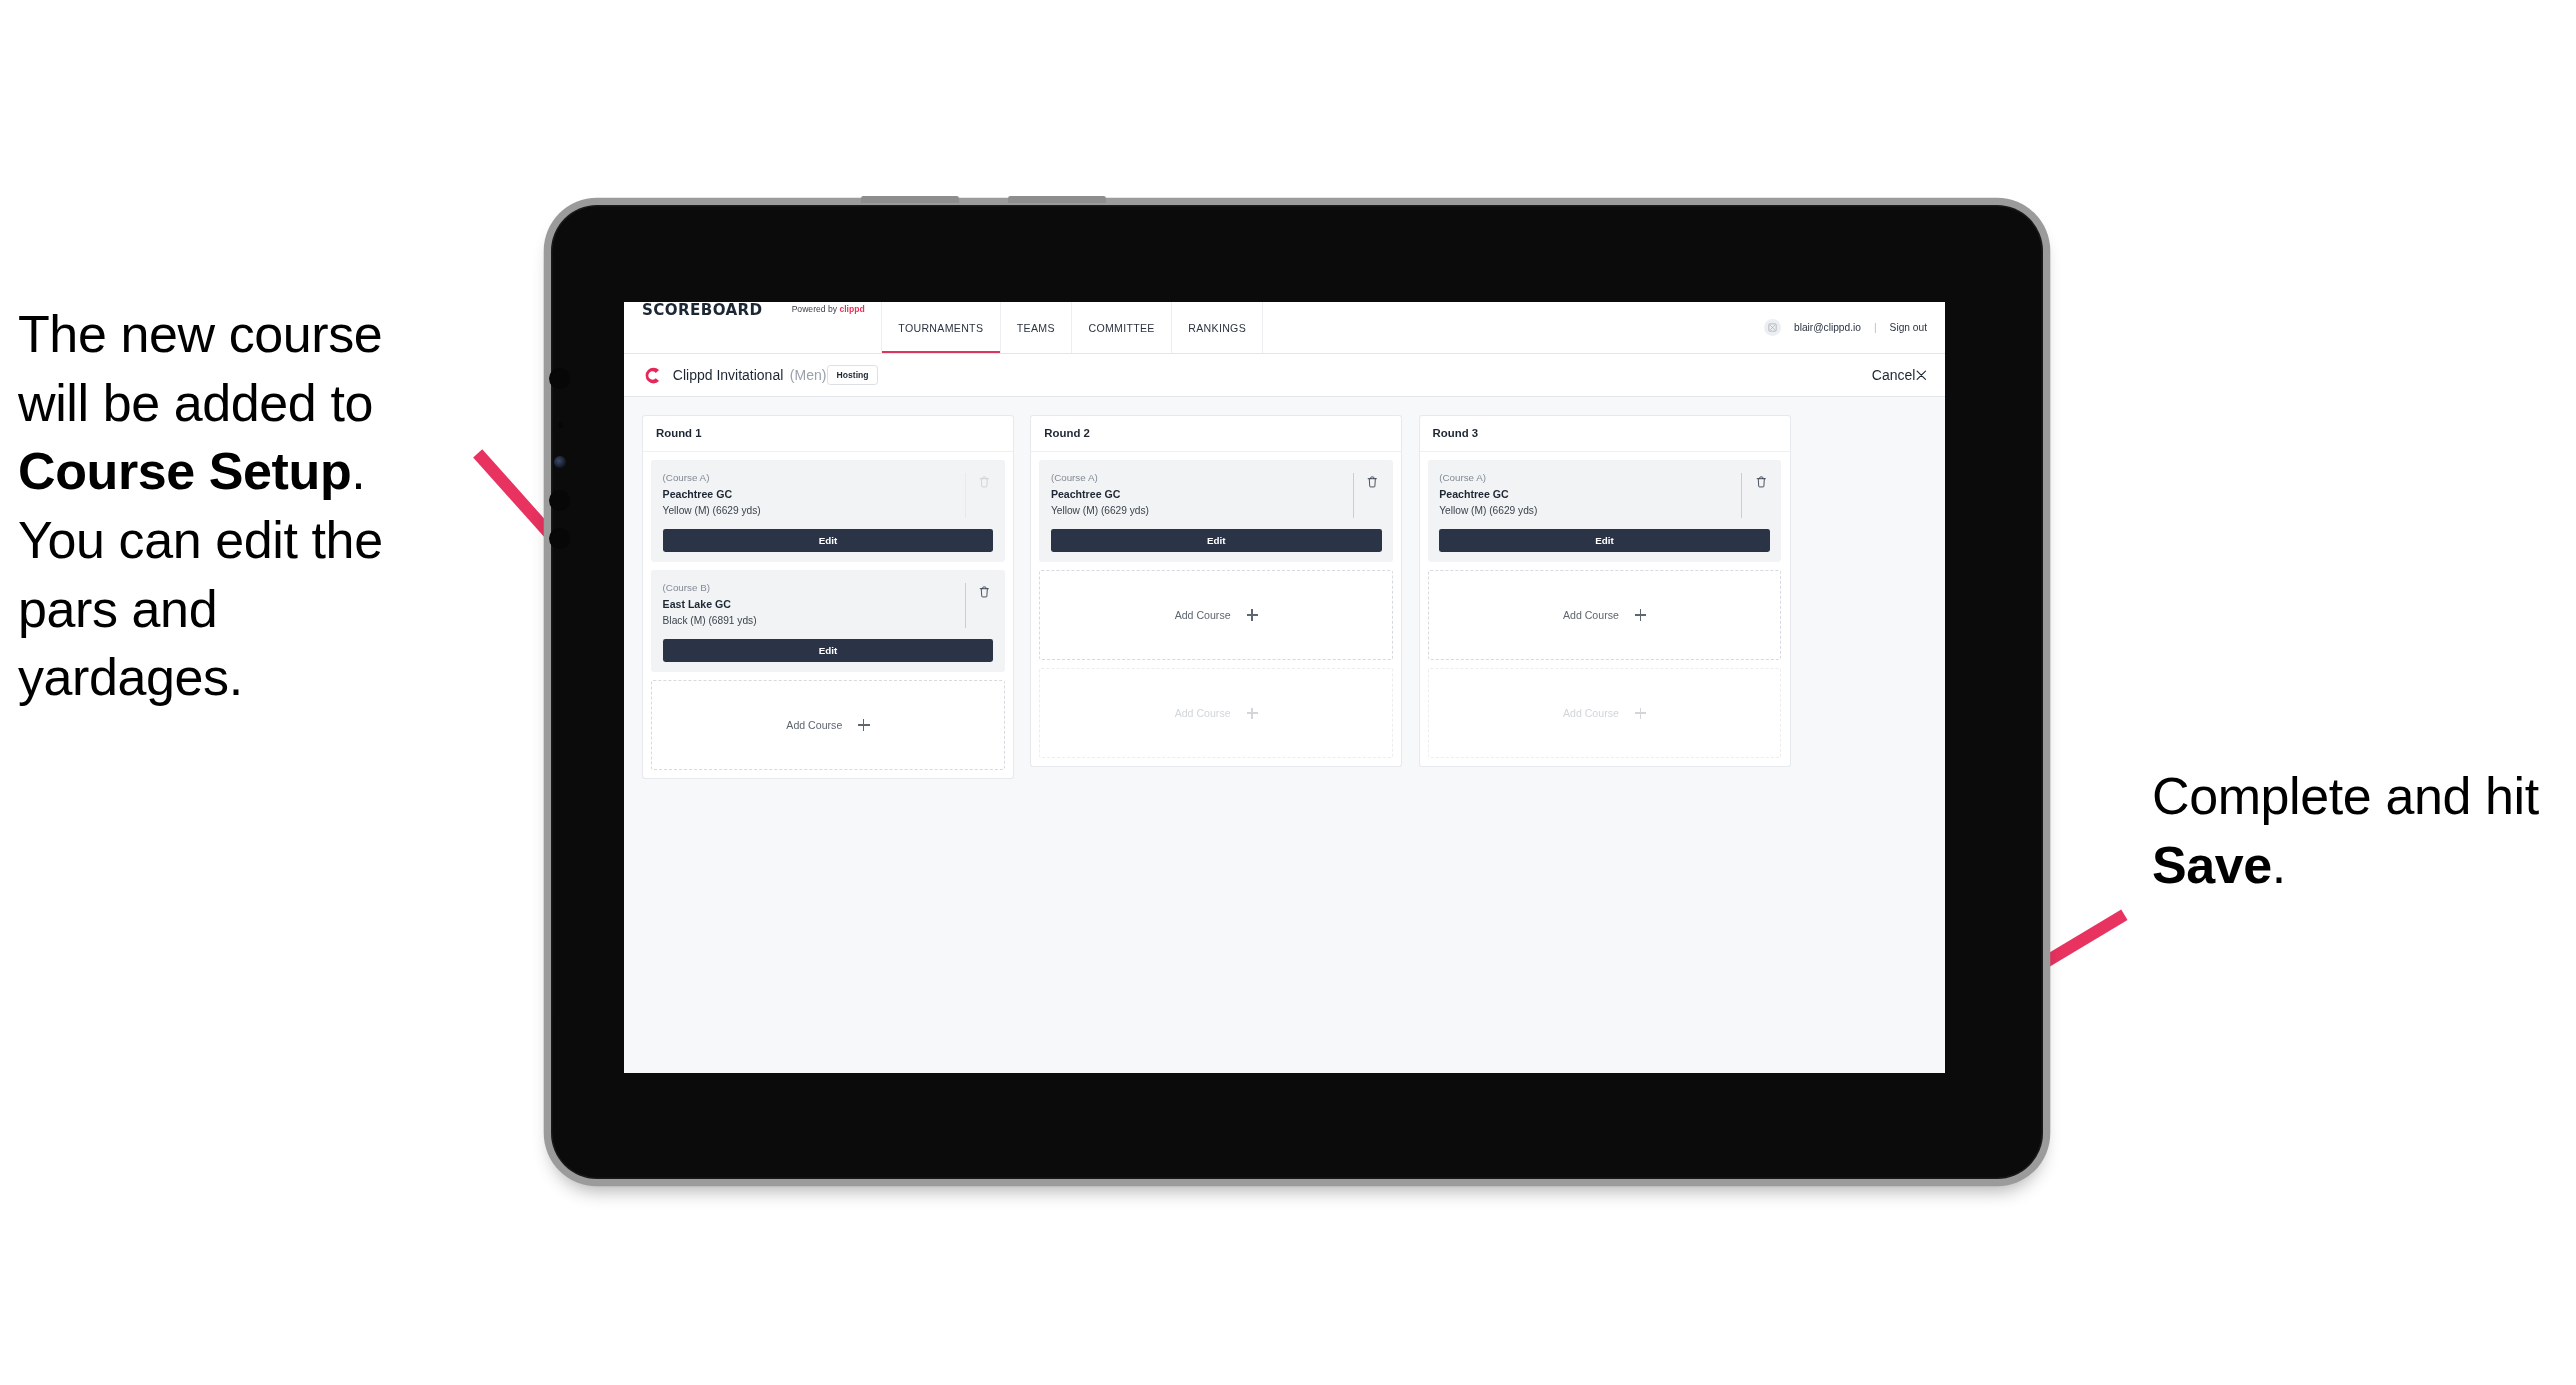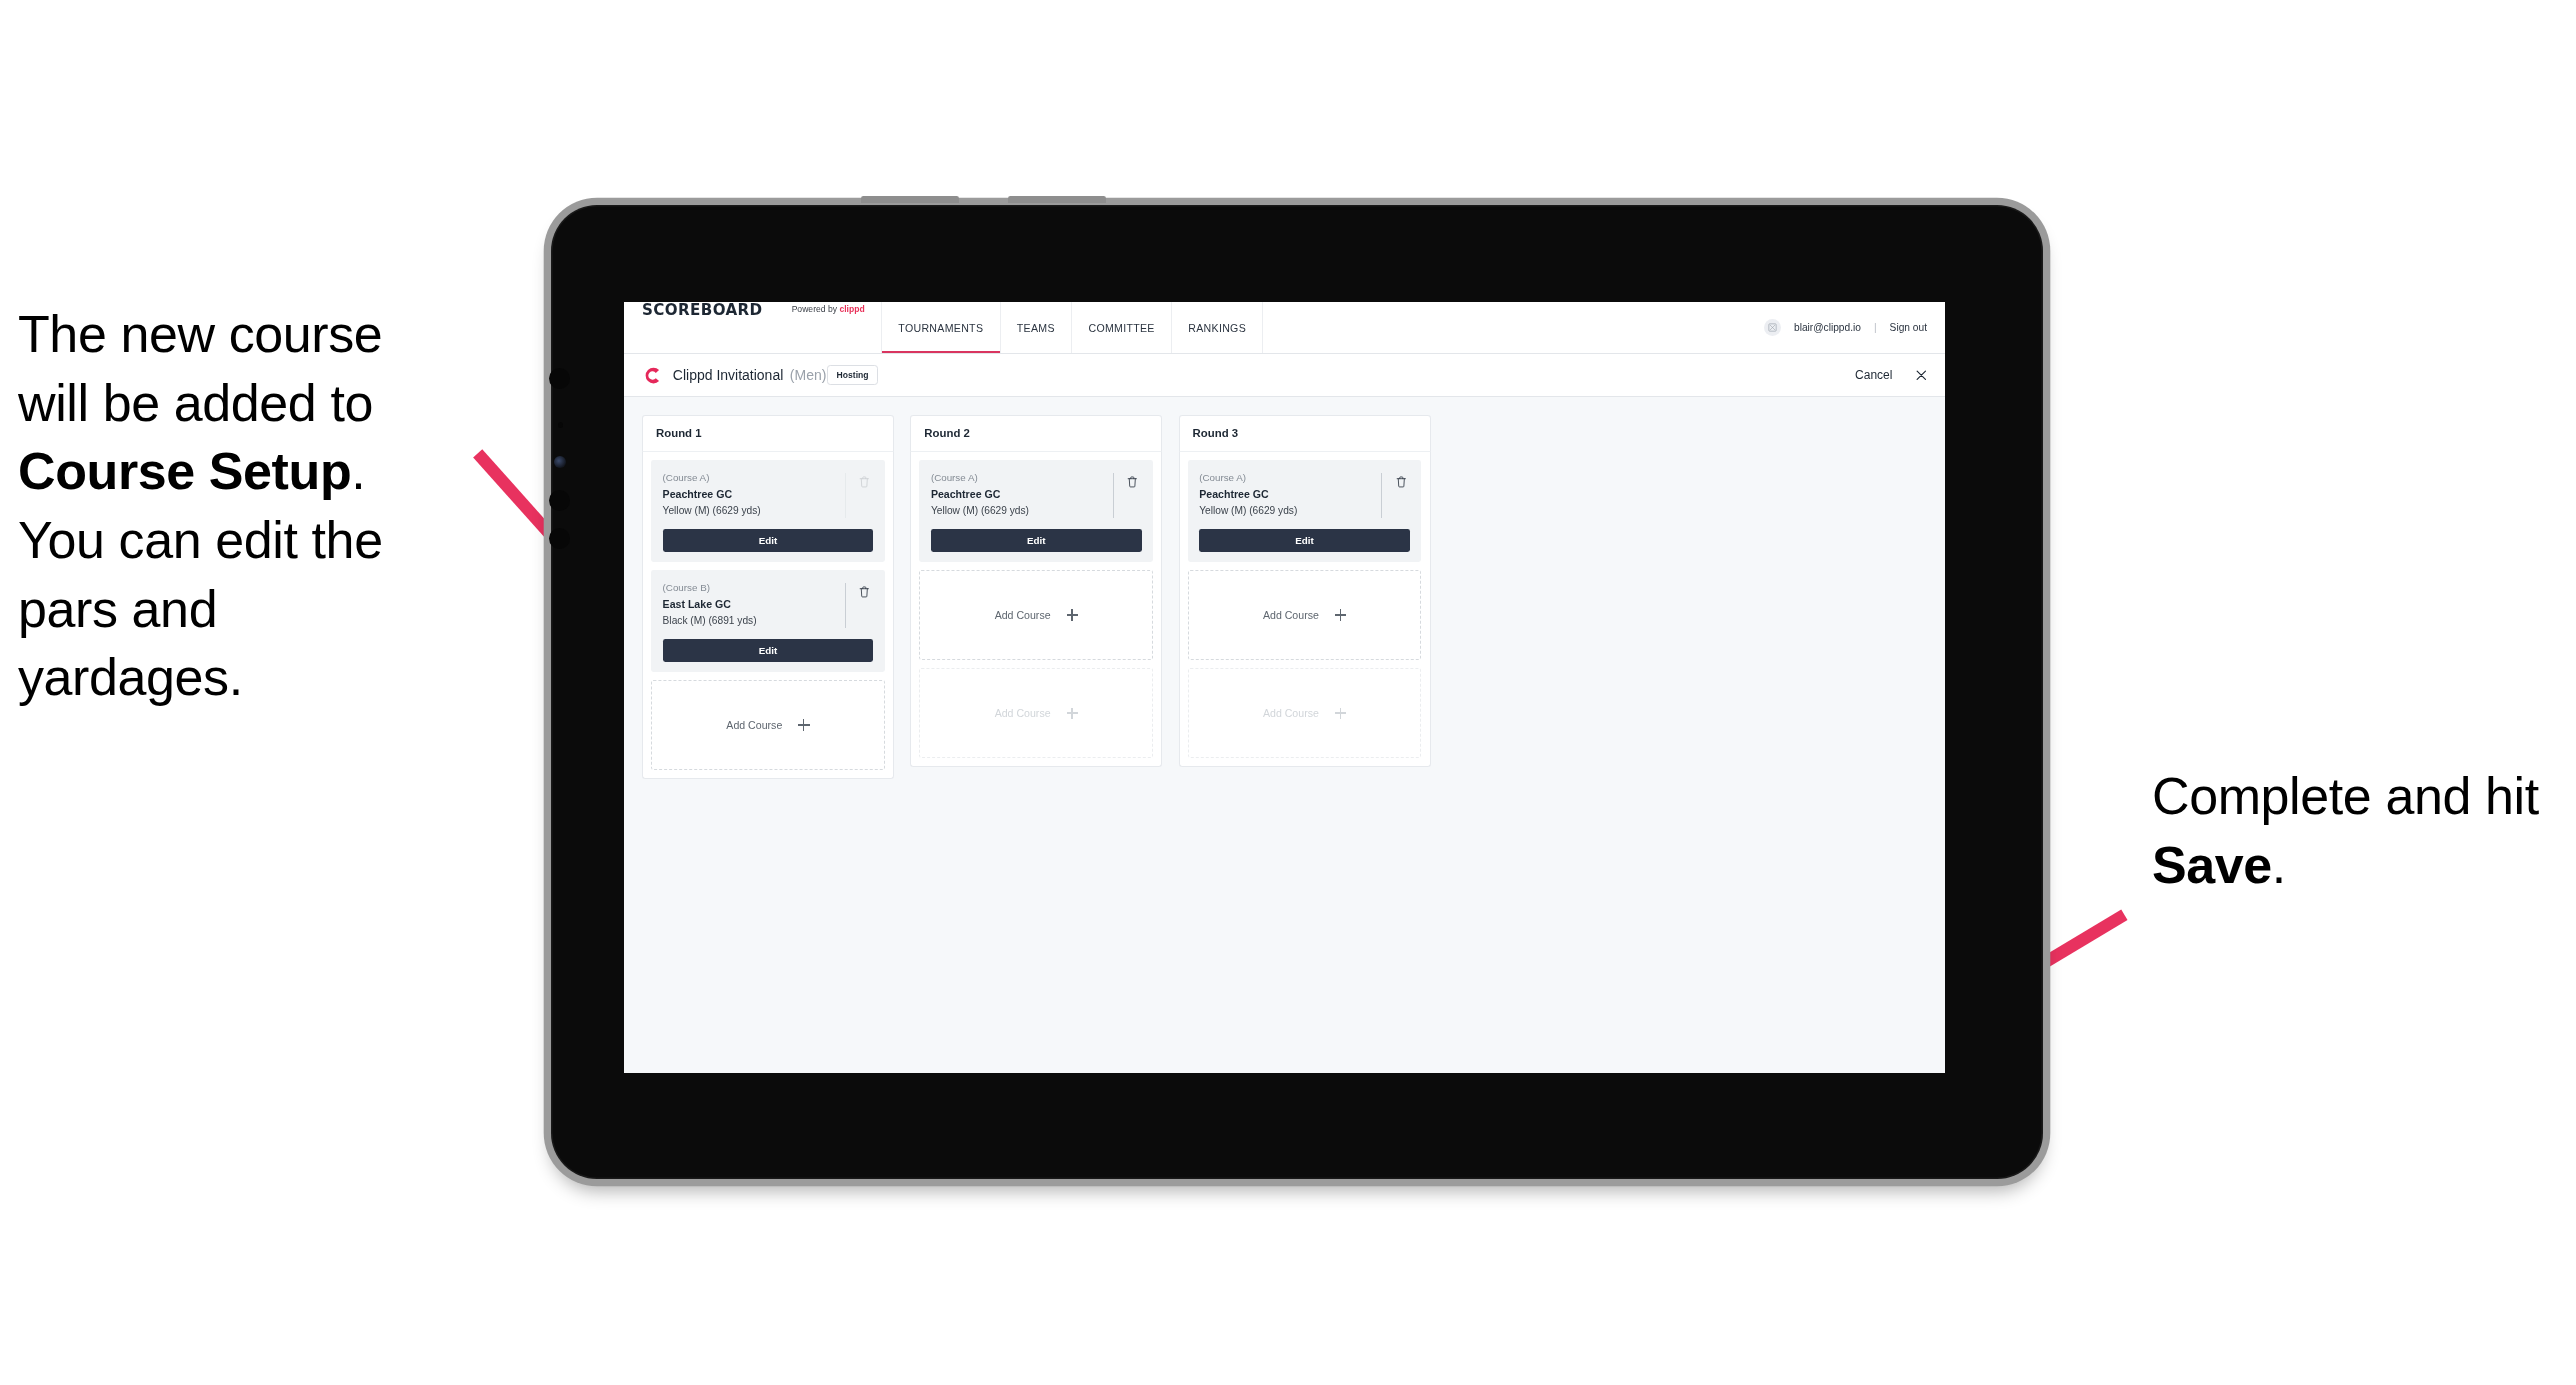--- a/index.html
+++ b/index.html
@@ -199,22 +199,22 @@
     border: 0.8px solid #dcdfe4;
     border-radius: 3.3px;
     padding: 4.1px 8.2px;
     font-size: 8.6px;
     font-weight: 700;
     color: #1d2733;
     background: #fff;
   }
   #tourbar-spacer { flex: 1; }
   #cancel-btn {
-    display: flex; align-items: center; gap: 24px;
-    font-size: 12px; color: #1d2733; cursor: pointer;
+    display: flex; align-items: center; gap: 1px;
+    font-size: 14px; color: #1d2733; cursor: pointer;
   }
 
   
   #tabsbar {
     height: 34px;
     background: #2b3446;
     display: flex;
     align-items: center;
     padding: 0 18px;
     gap: 4.9px;
@@ -234,21 +234,21 @@
   }
 
   
   #content {
     padding: 18px 18px 0 18px;
     display: flex;
     gap: 16.3px;
     align-items: flex-start;
   }
   .round-col {
-    width: 252px;
+    width: 372px;
     flex: none;
   }
   .round-head {
     background: #ffffff;
     border: 0.8px solid #e6e9ed;
     border-bottom: none;
     border-radius: 3.3px 3.3px 0 0;
     padding: 11.4px 13px;
     font-size: 11.4px;
     font-weight: 700;

